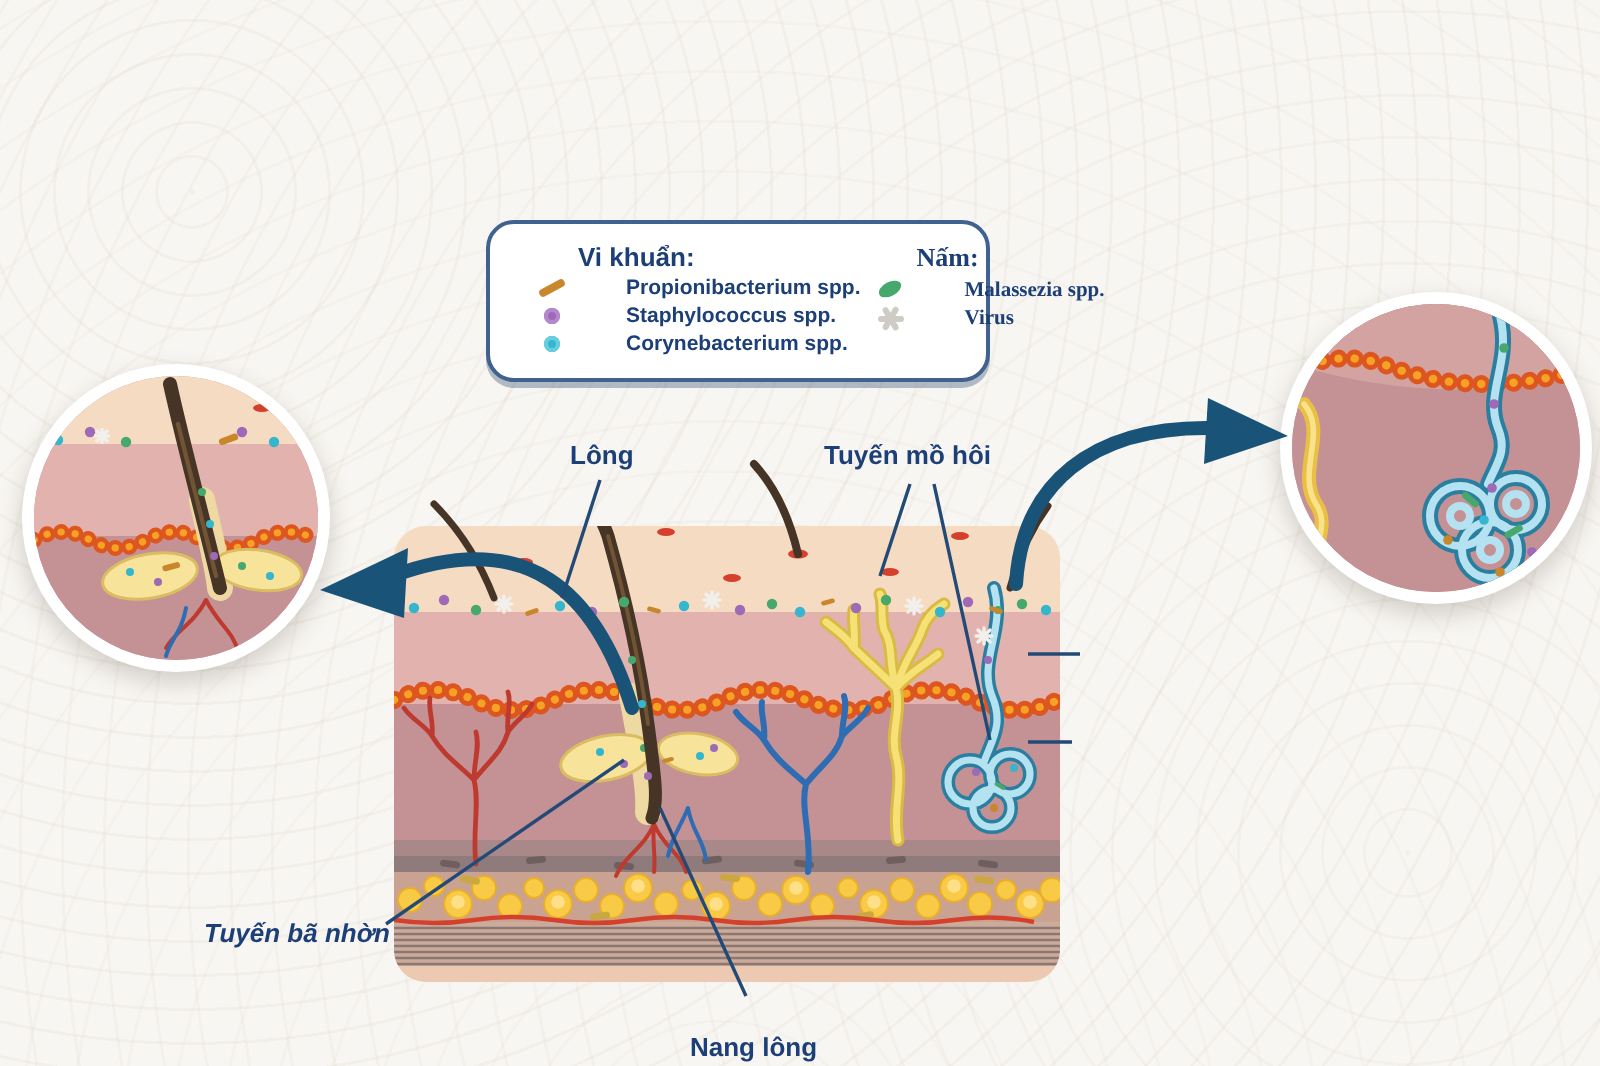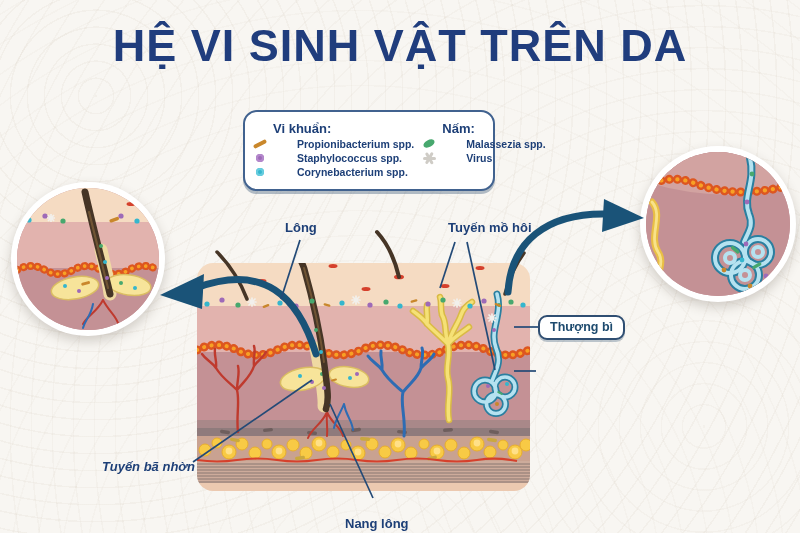--- a/index.html
+++ b/index.html
@@ -14,24 +14,24 @@
   }
   .title{
     position:absolute;left:0;top:20px;width:100%;text-align:center;
     font-size:45px;font-weight:bold;letter-spacing:1px;color:#203d7d;margin:0;
   }
   
   .legend{
     position:absolute;left:243px;top:110px;width:252px;box-sizing:border-box;
     background:#fff;border:2.5px solid #41628f;border-radius:14px;
     box-shadow:0 3px 0 rgba(44,74,110,.35);
-    padding:9px 10px 9px 8px;display:flex;gap:8px;
+    padding:9px 10px 9px 24px;display:flex;gap:8px;
   }
   .legend-col{flex:1.35;}
-  .legend-col.fungi{flex:1;}
+  .legend-col.fungi{flex:1;font-family:Liberation Serif, serif;}
   .legend-h{font-size:13px;font-weight:bold;color:#1d3f77;margin:0 0 2px 20px;}
   .legend-item{display:flex;align-items:center;margin:2px 0;gap:24px;}
   .legend-ic{width:16px;min-width:16px;height:12px;position:relative;margin-right:4px;}
   .legend-item span.t{font-size:10.5px;font-weight:bold;color:#1d3f77;white-space:nowrap;}
   .ic-rod{position:absolute;left:0;top:4px;width:14px;height:4px;border-radius:3px;background:#c9872b;transform:rotate(-28deg);}
   .ic-dot{position:absolute;left:3px;top:2px;width:8px;height:8px;border-radius:50%;}
   .ic-dot.purple{background:#9e6ab8;box-shadow:inset 0 0 0 2px #b488cc;}
   .ic-dot.teal{background:#35b6cd;box-shadow:inset 0 0 0 2px #67cddf;}
   .ic-bean{position:absolute;left:1px;top:2px;width:12px;height:7px;border-radius:50%;background:#47a86e;transform:rotate(-28deg);}
   .ic-star,.ic-star::before,.ic-star::after{position:absolute;left:1px;top:5px;width:13px;height:2.6px;background:#cfccc6;border-radius:2px;content:"";}
@@ -50,21 +50,20 @@
     padding:3px 10px 4px;font-weight:bold;font-size:12.5px;color:#1d4a6e;
     box-shadow:0 2px 0 rgba(47,78,114,.3);white-space:nowrap;z-index:6;
   }
   .art{position:absolute;left:0;top:0;z-index:3;}
 </style>
 </head>
 <body>
 
 <div class="stage">
 
-  <h1 class="title">HỆ VI SINH VẬT TRÊN DA</h1>
 
   <div class="legend">
     <div class="legend-col">
       <div class="legend-h">Vi khuẩn:</div>
       <div class="legend-item">
         <span class="legend-ic">
             <i class="ic-rod"></i>
           </span>
         <span class="t">Propionibacterium spp.</span>
       </div>
@@ -365,18 +364,17 @@
         <circle cx="78" cy="118" r="2.4" fill="#c9872b"></circle>
           <circle cx="104" cy="134" r="2.4" fill="#c9872b"></circle>
         <circle cx="96" cy="108" r="2.4" fill="#35b6cd"></circle>
           <circle cx="106" cy="22" r="2.4" fill="#47a86e"></circle>
         <circle cx="101" cy="50" r="2.4" fill="#9e6ab8"></circle>
       </svg>
     </div>
   </div>
 
   <div class="lbl" style="left:285px;top:220px;">Lông</div>
-  <div class="lbl" style="left:448px;top:220px;">Tuyến mồ hôi</div>
-  <div class="lbl-box" style="left:538px;top:315px;">Thượng bì</div>
+  <div class="lbl" style="left:412px;top:220px;">Tuyến mồ hôi</div>
   <div class="lbl" style="left:102px;top:459px;font-style:italic;">Tuyến bã nhờn</div>
   <div class="lbl" style="left:345px;top:516px;">Nang lông</div>
 
 </div>
 
 </body></html>

